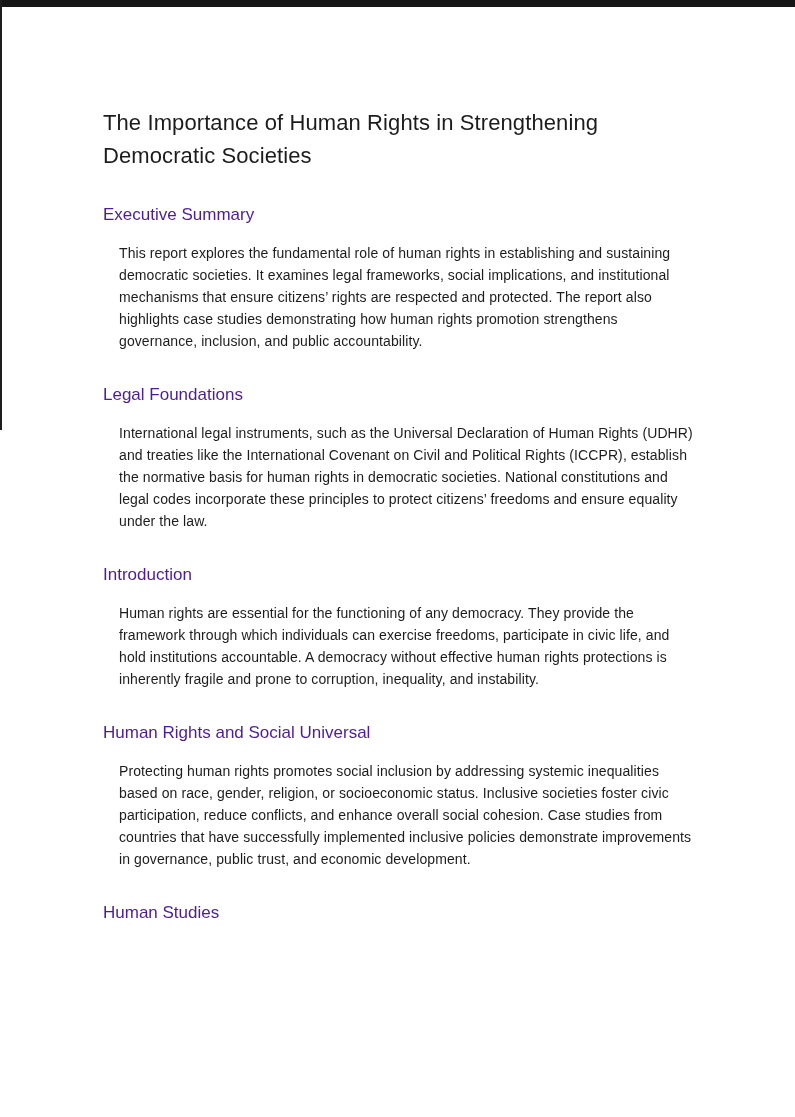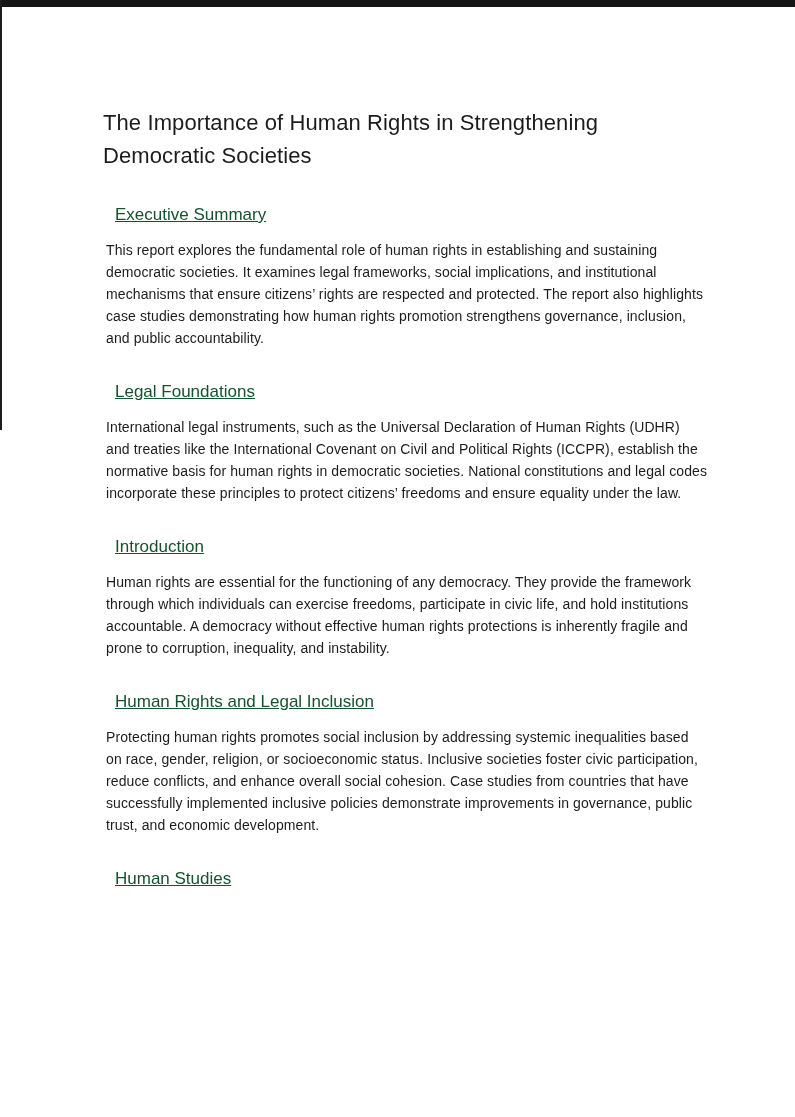--- a/index.html
+++ b/index.html
@@ -43,30 +43,29 @@
     font-weight: 400;
     color: #1c1c1c;
     margin: 0 0 30px 0;
     max-width: 575px;
     letter-spacing: 0.1px;
   }
   .doc-section h2 {
     font-size: 17px;
     line-height: 22px;
     font-weight: 400;
-    color: #14532d;
-    margin: 32px 0 13px 12px;
-    text-decoration: underline;
+    color: #4c1d95;
+    margin: 32px 0 13px 0;
   }
   .doc-section p {
     font-size: 14px;
     line-height: 22px;
     font-weight: 400;
     color: #1c1c1c;
-    margin: 3px;
+    margin: 16px;
     max-width: 612px;
     letter-spacing: 0.1px;
   }
 </style>
 </head>
 <body>
 
 <div class="top-edge"></div>
 <div class="left-edge"></div>
 
@@ -79,20 +78,20 @@
       </section>
       <section class="doc-section">
         <h2>Legal Foundations</h2>
         <p>International legal instruments, such as the Universal Declaration of Human Rights (UDHR) and treaties like the International Covenant on Civil and Political Rights (ICCPR), establish the normative basis for human rights in democratic societies. National constitutions and legal codes incorporate these principles to protect citizens’ freedoms and ensure equality under the law.</p>
       </section>
       <section class="doc-section">
         <h2>Introduction</h2>
         <p>Human rights are essential for the functioning of any democracy. They provide the framework through which individuals can exercise freedoms, participate in civic life, and hold institutions accountable. A democracy without effective human rights protections is inherently fragile and prone to corruption, inequality, and instability.</p>
       </section>
       <section class="doc-section">
-        <h2>Human Rights and Legal Inclusion</h2>
+        <h2>Human Rights and Social Universal</h2>
         <p>Protecting human rights promotes social inclusion by addressing systemic inequalities based on race, gender, religion, or socioeconomic status. Inclusive societies foster civic participation, reduce conflicts, and enhance overall social cohesion. Case studies from countries that have successfully implemented inclusive policies demonstrate improvements in governance, public trust, and economic development.</p>
       </section>
       <section class="doc-section">
         <h2>Human Studies</h2>
       </section>
     </div>
 </div>
 
 </body></html>

